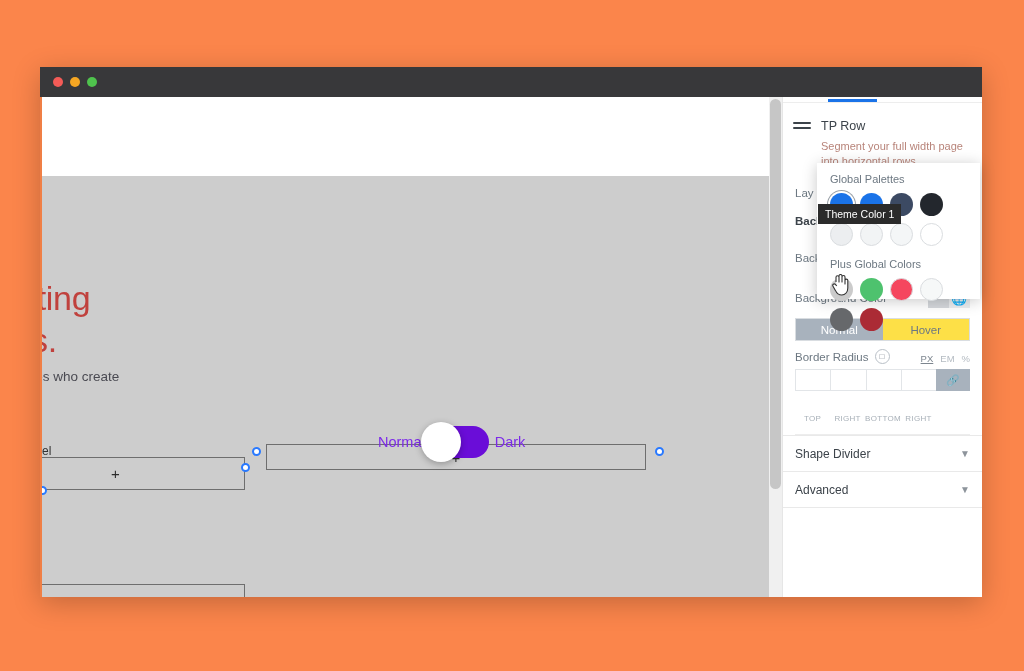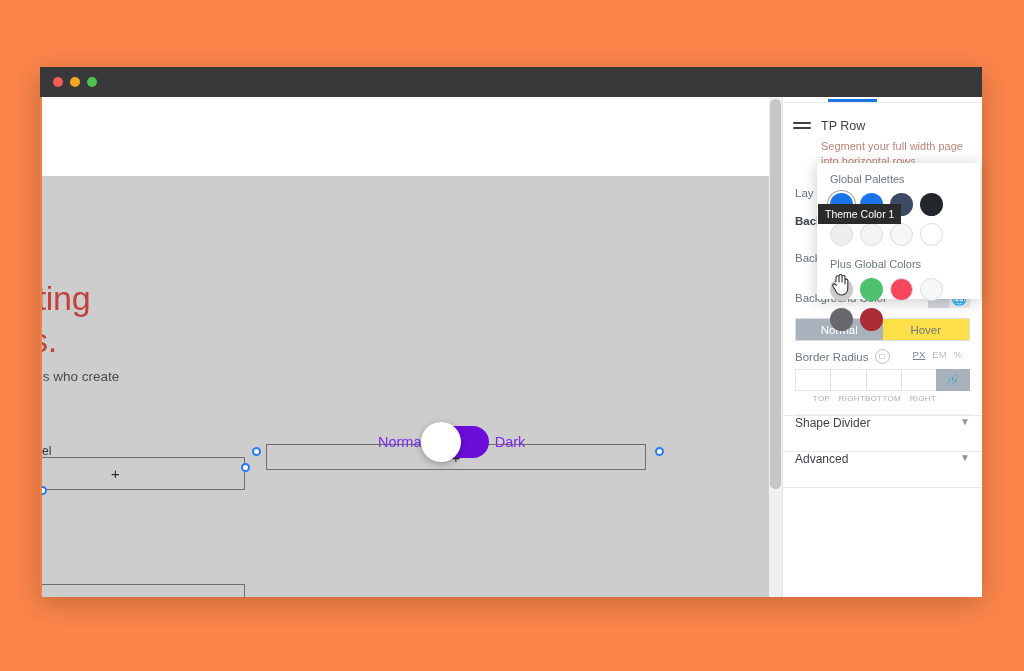--- a/index.html
+++ b/index.html
@@ -175,22 +175,22 @@
     align-items: center; justify-content: center;
     border-right: 1px solid #e2e5e8;
   }
   .bs-cell:last-child { border-right: none; }
   .bs-line { width: 13px; height: 0; border-top: 2px solid #5e6b77; }
   .bs-dotted { border-top-style: dotted; border-top-width: 3px; }
   .bs-dashed { border-top-style: dashed; }
   .bs-double { border-top: 2px solid #5e6b77; border-bottom: 2px solid #5e6b77; height: 4px; }
 
   #radius-head {
-    display: flex; align-items: flex-start; justify-content: space-between;
-    padding: 8px 20px 3px 12px;
+    display: flex; align-items: flex-end; justify-content: space-between;
+    padding: 8px 12px 3px 12px;
   }
   #radius-label-wrap { display: flex; align-items: center; gap: 6px; }
   #device-icon {
     width: 15px; height: 15px; border: 1px solid #b9c0c7; border-radius: 50%;
     display: flex; align-items: center; justify-content: center;
     font-size: 8px; color: #7d868f;
   }
   #unit-tabs { display: flex; gap: 7px; font-size: 9.5px; color: #b4bbc2; }
   #unit-px { color: #7d868f; text-decoration: underline; }
 
@@ -202,34 +202,34 @@
   #ri-link {
     width: 34px; height: 22px; background: #a8b2bd;
     border: 1px solid #a8b2bd;
     display: flex; align-items: center; justify-content: center;
     color: #fff; font-size: 11px;
   }
   #radius-captions {
     display: flex; margin: 3px 12px 0 12px;
     font-size: 8px; color: #a8b0b8; letter-spacing: 0.3px;
   }
-  #radius-captions span { flex: 1; text-align: right; }
+  #radius-captions span { flex: 1; text-align: center; margin-top: 20px; }
   #radius-captions .spacer { flex: none; width: 34px; }
 
   .panel-divider { height: 1px; background: #ededed; margin: 11px 12px 0 12px; }
   .section-divider { height: 1px; background: #e9e9e9; }
 
   .icon-box {
     width: 21px; height: 19px; background: #f4f5f6;
     display: flex; align-items: center; justify-content: center;
     color: #5e6b77; font-size: 11px;
   }
 
   .accordion {
-    display: flex; align-items: flex-start; justify-content: space-between;
+    display: flex; align-items: center; justify-content: space-between;
     padding: 0 12px; height: 35px; font-size: 12px; color: #3c434a;
   }
   .chev { color: #8d949b; font-size: 10px; }
 
   
   #color-popover {
     position: absolute;
     left: 817px; top: 163px;
     width: 163px; height: 136px;
     background: #ffffff;

